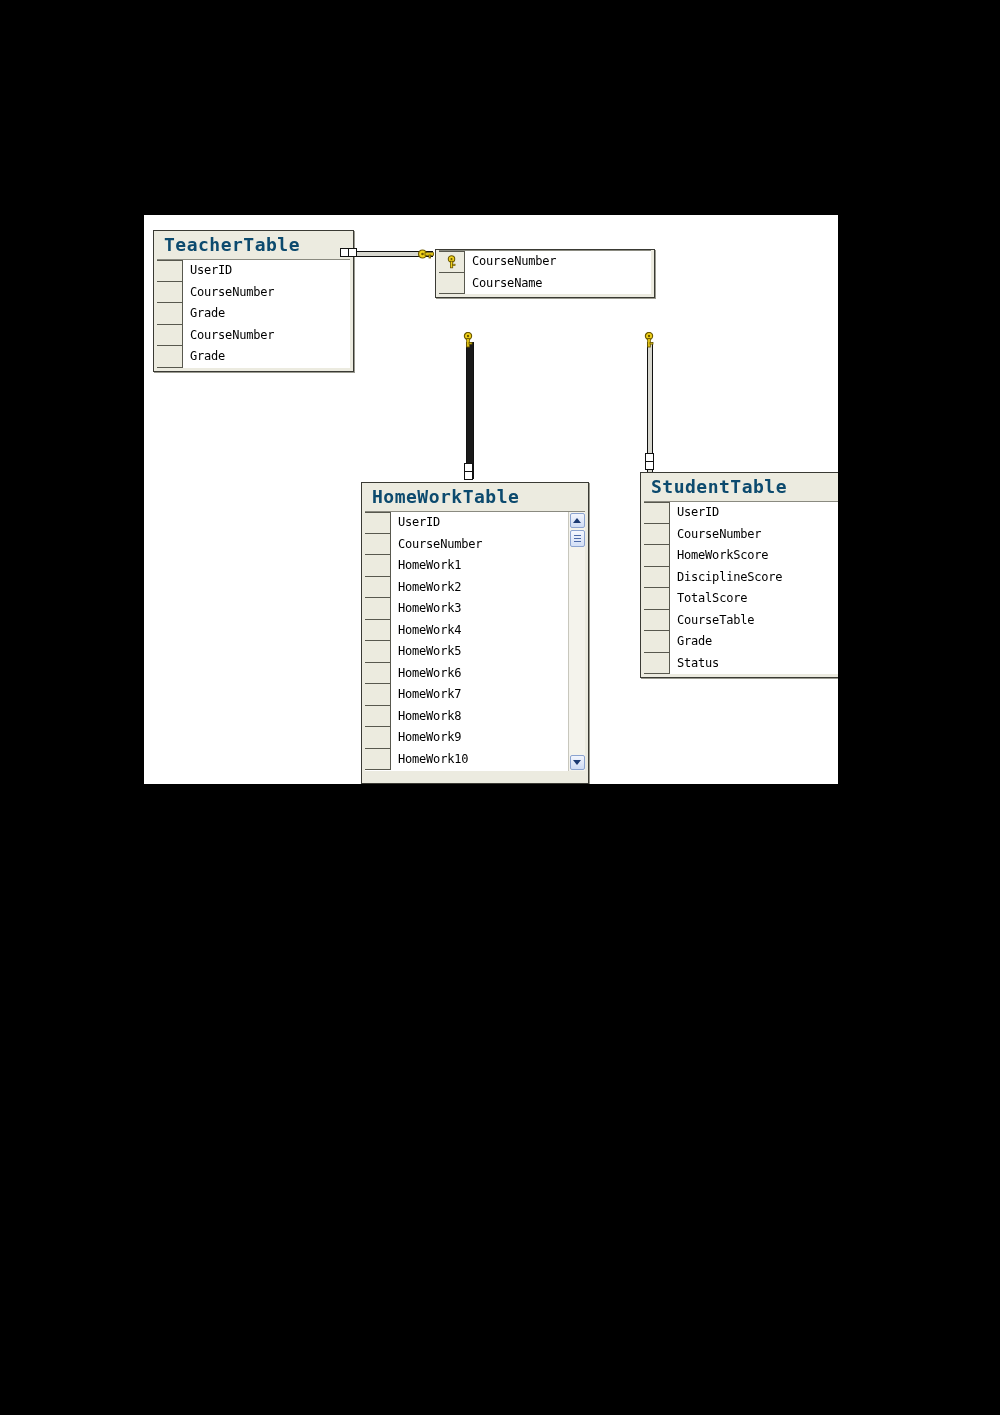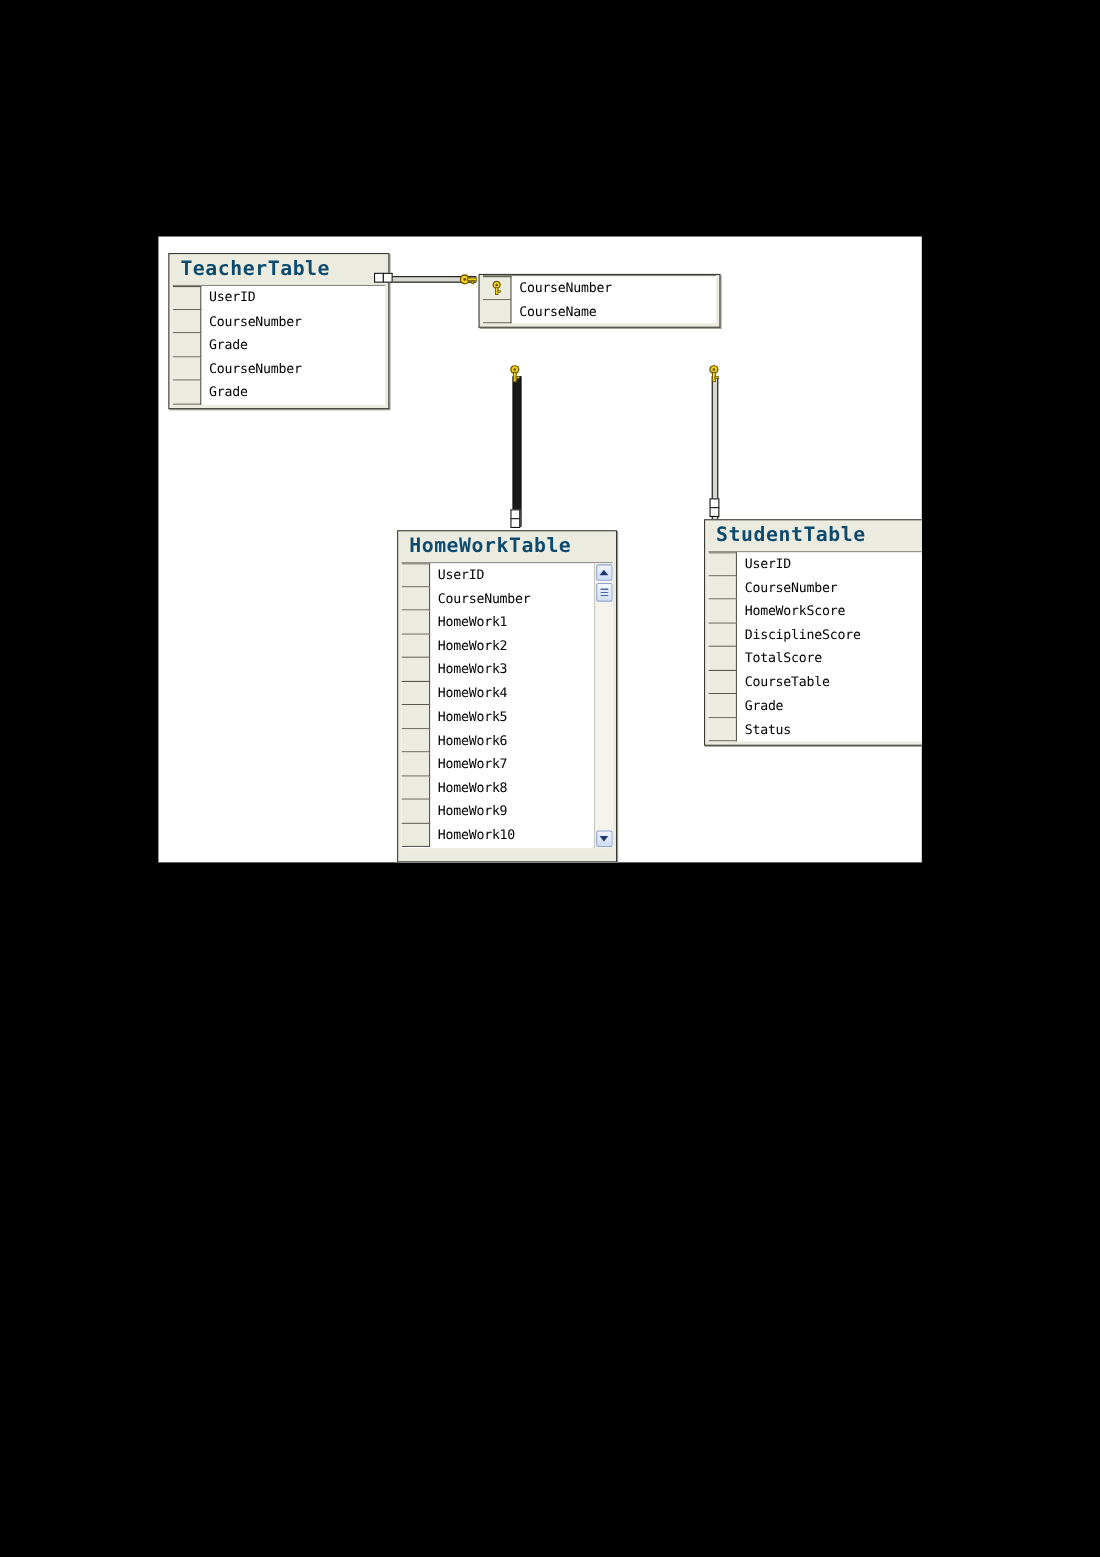--- a/index.html
+++ b/index.html
@@ -89,21 +89,21 @@
     left: 50%;
     top: 50%;
     transform: translate(-50%, -50%);
     width: 14px;
     height: 14px;
   }
 
   
   #entity-teacher   { left: 9px;   top: 15px;  width: 201px; }
   #entity-course    { left: 291px; top: 34px;  width: 220px; }
-  #entity-homework  { left: 217px; top: 267px; width: 200px; height: 302px; }
+  #entity-homework  { left: 217px; top: 267px; width: 228px; height: 302px; }
   #entity-student   { left: 496px; top: 257px; width: 224px; }
 
   
   #entity-homework .entity-body {
     height: 259px;
   }
   #entity-homework .field-list {
     width: 100%;
     padding-right: 0;
     box-sizing: border-box;

